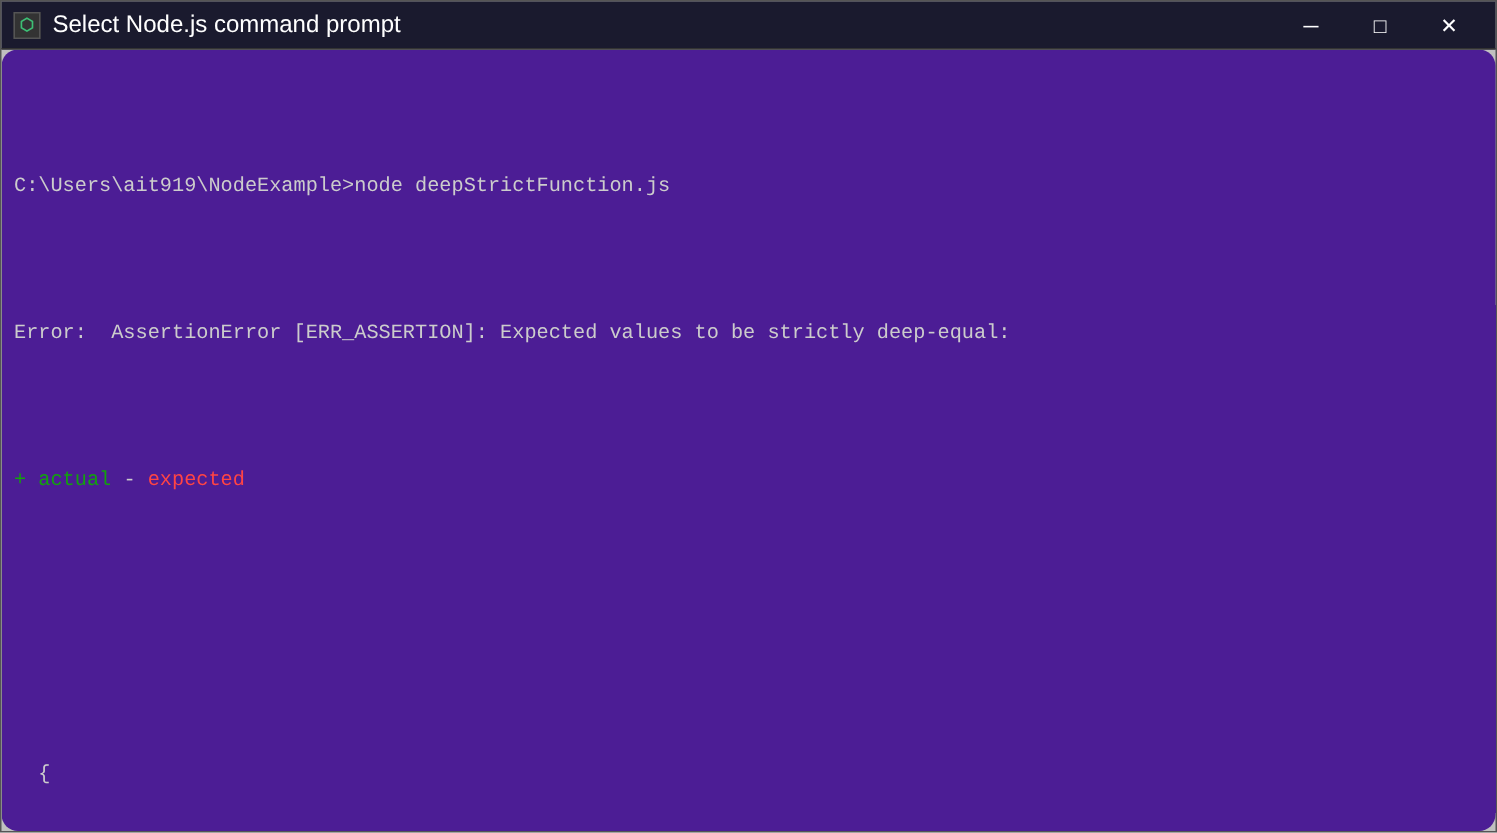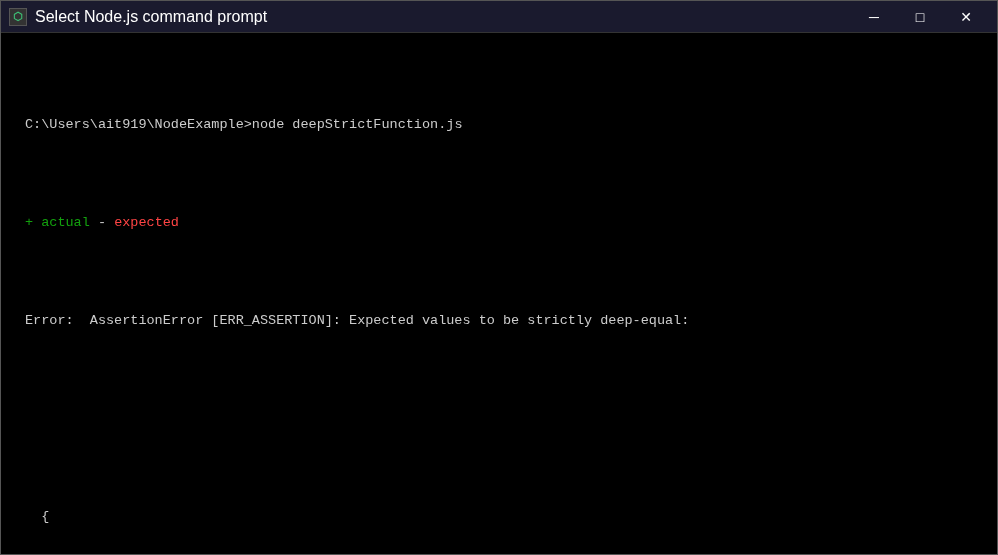--- a/index.html
+++ b/index.html
@@ -71,25 +71,26 @@
       color: white;
       font-size: 14px;
       cursor: pointer;
       display: flex;
       align-items: center;
       justify-content: center;
       font-family: 'Segoe UI', sans-serif;
     }
 
     .terminal {
-      background: #000000;
+      background: #4c1d95;
       flex: 1;
-      padding: 4px 24px;
+      padding: 4px 8px;
       overflow-y: auto;
       position: relative;
+      border-radius: 11px;
     }
 
     .terminal-content {
       font-size: 13.5px;
       line-height: 1.45;
       white-space: pre;
     }
 
     .white { color: #cccccc; }
     .green { color: #13a10e; }
@@ -116,24 +117,24 @@
     </div>
   </div>
 
   <div class="terminal">
     <div class="terminal-content">
 
       
       <span class="line"><span class="white">C:\Users\ait919\NodeExample&gt;</span><span class="white">node deepStrictFunction.js</span></span>
 
       
-      <span class="line"><span class="green">+ actual </span><span class="white">- </span><span class="bright-red">expected</span></span>
+      <span class="line"><span class="white">Error:  AssertionError [ERR_ASSERTION]: Expected values to be strictly deep-equal:</span></span>
 
       
-      <span class="line"><span class="white">Error:  AssertionError [ERR_ASSERTION]: Expected values to be strictly deep-equal:</span></span>
+      <span class="line"><span class="green">+ actual </span><span class="white">- </span><span class="bright-red">expected</span></span>
 
       
       <span class="line"> </span>
 
       
       <span class="line"><span class="white">  {</span></span>
 
       
       
 

